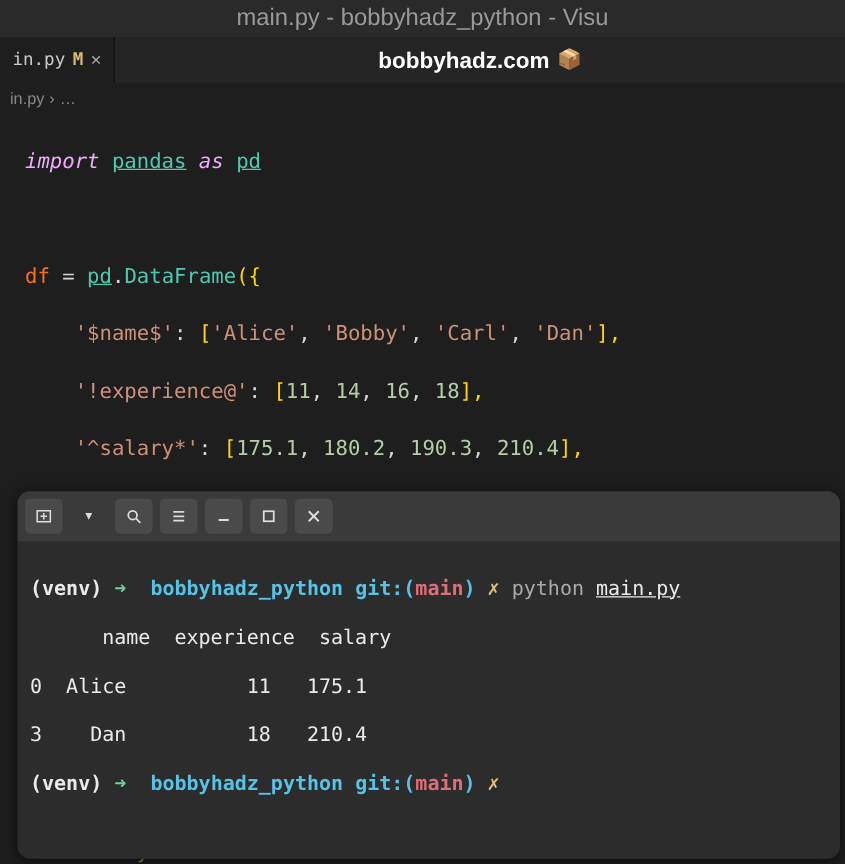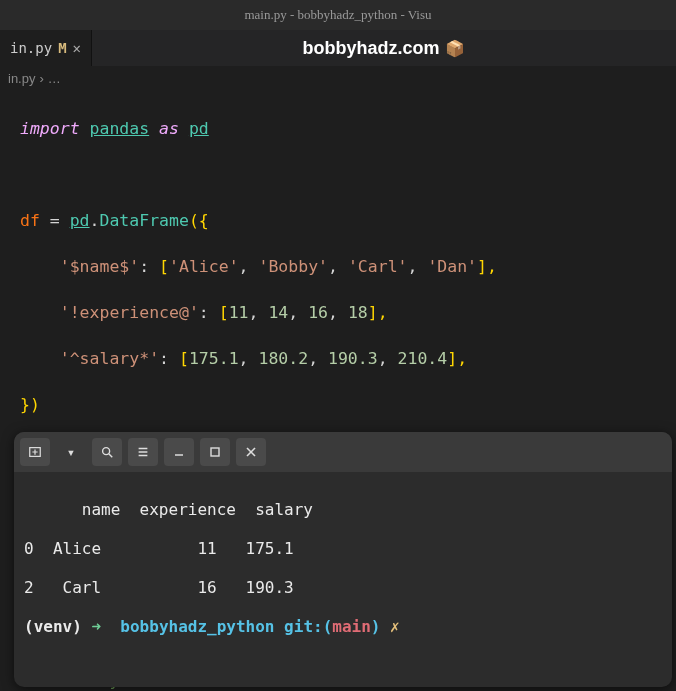--- a/index.html
+++ b/index.html
@@ -12,22 +12,22 @@
     color: #d4d4d4;
     position: relative;
   }
   .titlebar {
     height: 30px;
     background: #2a2a2a;
     display: flex;
     align-items: center;
     justify-content: center;
     color: #999;
-    font-size: 13px;
-    font-family: Liberation Serif, serif;
+    font-size: 19px;
+    font-family: Liberation Sans, sans-serif;
   }
   .tabbar {
     height: 36px;
     background: #252526;
     display: flex;
     align-items: stretch;
   }
   .tab {
     background: #1e1e1e;
     display: flex;
@@ -224,18 +224,19 @@
       </span>
       <span class="term-btn boxed">
         <svg width="12" height="12" viewBox="0 0 12 12">
             <line x1="2" y1="2" x2="10" y2="10" stroke="#ddd" stroke-width="1.6"></line>
             <line x1="10" y1="2" x2="2" y2="10" stroke="#ddd" stroke-width="1.6"></line>
           </svg>
       </span>
     </div>
   </div>
   <div class="term-body">
+<div><span class="t-venv">(venv)</span> <span class="t-arrow">➜</span>  <span class="t-dir">bobbyhadz_python</span> <span class="t-git">git:(</span><span class="t-branch">main</span><span class="t-paren">)</span> <span class="t-x">✗</span> <span class="t-cmd">python</span> <span class="t-file">main.py</span></div>
 <div class="t-out">      name  experience  salary</div>
 <div class="t-out">0  Alice          11   175.1</div>
-<div class="t-out">2   Carl          16   190.3</div>
+<div class="t-out">3    Dan          18   210.4</div>
 <div><span class="t-venv">(venv)</span> <span class="t-arrow">➜</span>  <span class="t-dir">bobbyhadz_python</span> <span class="t-git">git:(</span><span class="t-branch">main</span><span class="t-paren">)</span> <span class="t-x">✗</span></div>
   </div>
 </div>
 
 </body></html>

